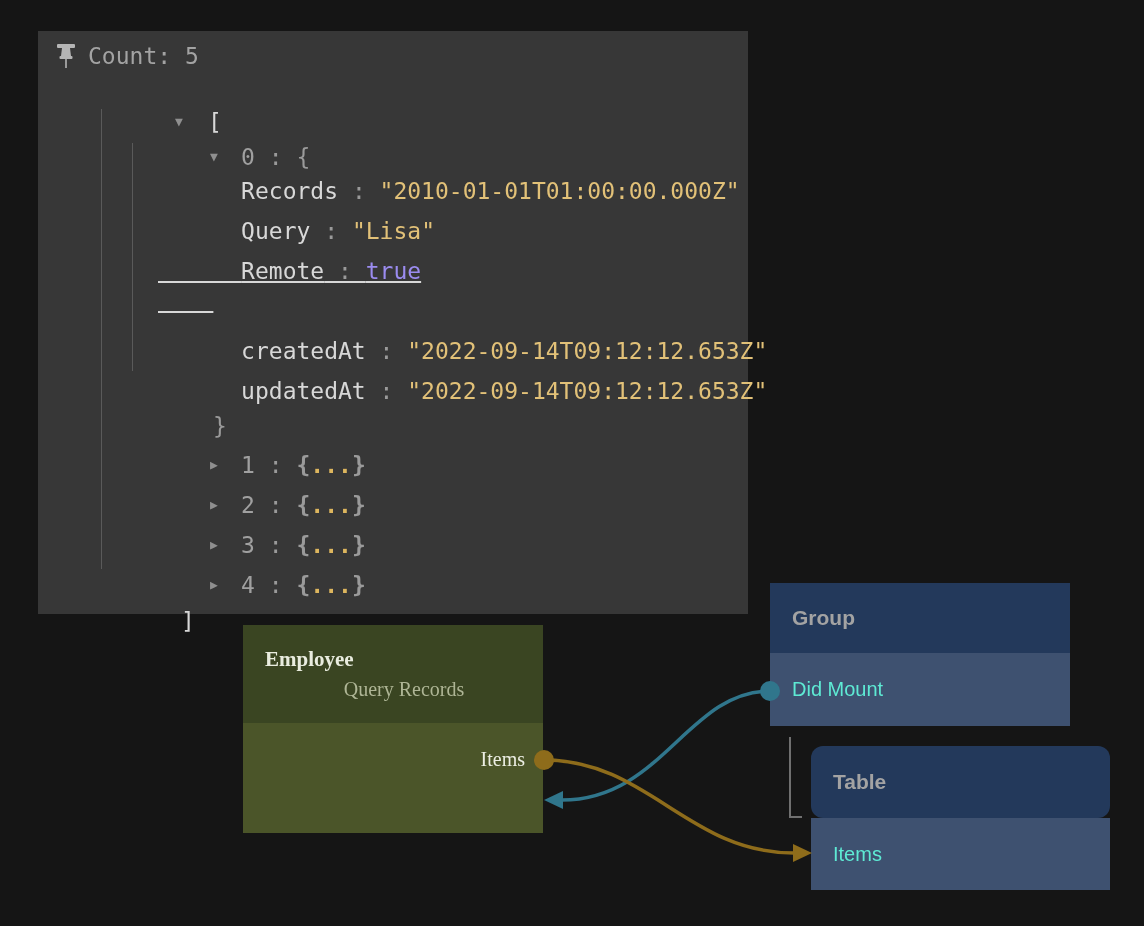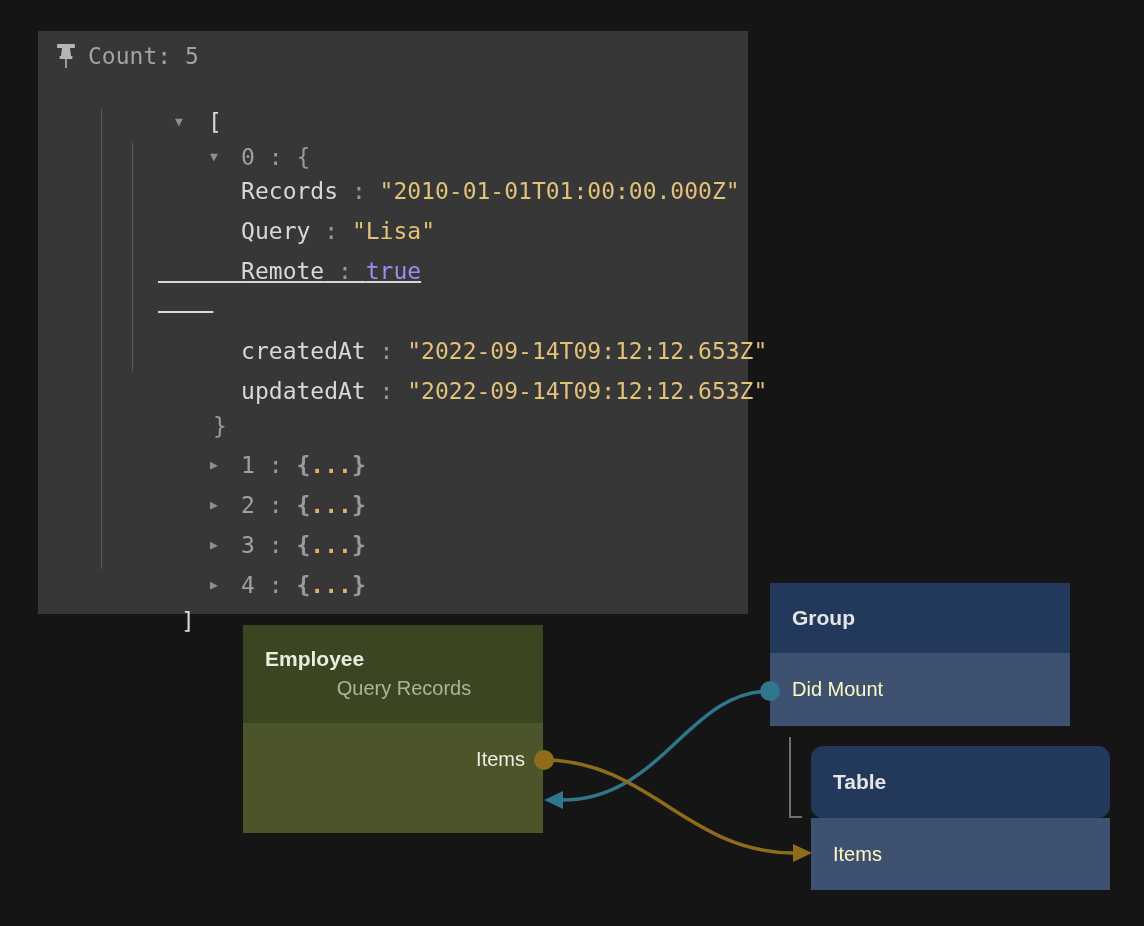--- a/index.html
+++ b/index.html
@@ -63,42 +63,42 @@
   }
 
   
   .node {
     position:absolute; z-index:2;
   }
   .node-header { box-sizing:border-box; padding-left:22px; }
   .node-title  { font-size:21px; font-weight:bold; }
   .node-sub    { font-size:20px;text-align:center; }
 
-  .node-employee { left:243px; top:625px; width:300px; height:152px; }
+  .node-employee { left:243px; top:625px; width:300px; height:152px;font-family:Liberation Serif, serif; }
   .node-employee .node-header {
     height:98px; background:#3a4522; padding-top:22px;
   }
   .node-employee .node-title { color:#e9ecdf; margin-bottom:6px; }
   .node-employee .node-sub   { color:#aeb595; }
   .node-employee .node-body  {
     height:110px; background:#4b5529; box-sizing:border-box; padding-top:16px;
   }
   .port-row-out {
     height:40px; line-height:40px; text-align:right; padding-right:18px;
     color:#eceee3; font-size:20px;
   }
 
   .blue-node .node-header {
     background:#23395b; display:flex; align-items:center;
   }
-  .blue-node .node-title { color:#e5e5e5; }
+  .blue-node .node-title { color:#a3a3a3; }
   .blue-node .node-body {
     background:#3e5170; display:flex; align-items:center;
     box-sizing:border-box; padding-left:22px;
-    color:#fef9c3; font-size:20px;
+    color:#5eead4; font-size:20px;
   }
   .node-group { left:770px; top:583px; width:300px; height:143px; }
   .node-group .node-header { height:70px; }
   .node-group .node-body   { height:73px; }
 
   .node-table { left:811px; top:746px; width:299px; height:144px; }
   .node-table .node-header { height:72px;border-radius:12px; }
   .node-table .node-body   { height:72px; }
 </style>
 </head>

